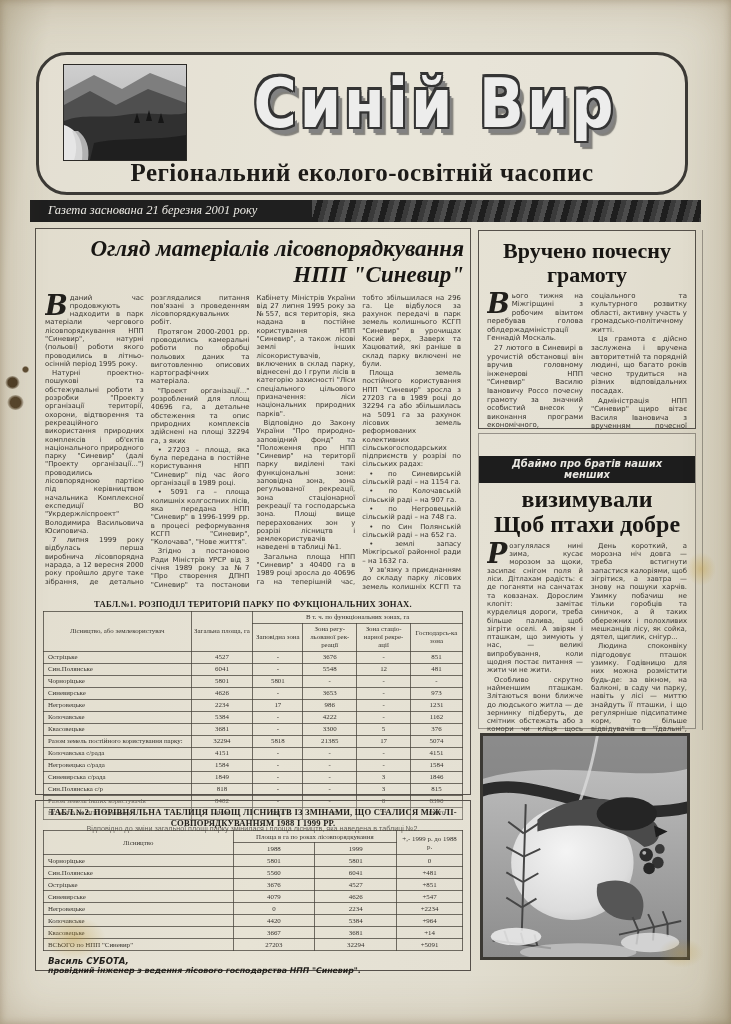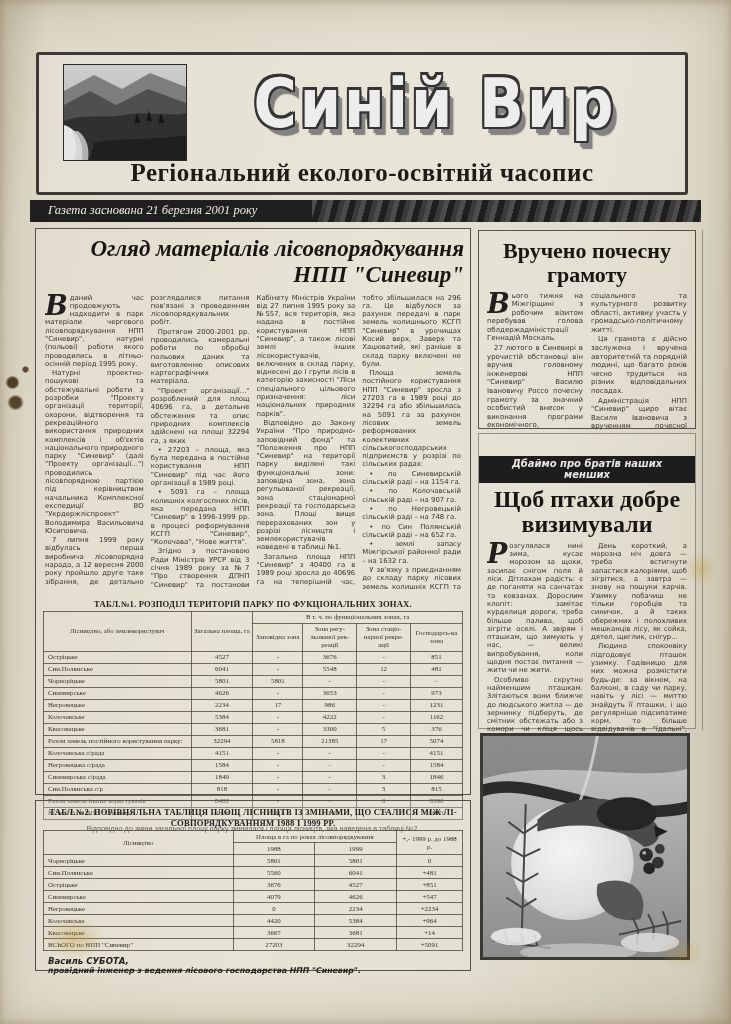--- a/index.html
+++ b/index.html
@@ -24,21 +24,21 @@
   .stain.y3 { left:658px; top:938px; width:46px; height:30px; background:radial-gradient(ellipse,rgba(186,148,52,.30), rgba(186,148,52,0) 70%); }
 
   
   .slogan-row { position:absolute; left:84px; top:31px; width:592px; display:flex; align-items:center; gap:7px; z-index:5; }
   .slogan-row .rule { height:3px; background:#2f2d2a; border-radius:2px; }
   .slogan-row .rule.short { width:22px; }
   .slogan-row .rule.long { flex:1; }
   .slogan-text { font-style:italic; font-weight:bold; font-size:13.5px; color:#211f1c; white-space:nowrap; }
 
   .masthead { position:absolute; left:36px; top:52px; width:652px; height:143px;
-    border:3px solid #3c3a36; border-radius:3px; background:rgba(240,238,228,.35); z-index:4; }
+    border:3px solid #3c3a36; border-radius:31px; background:rgba(240,238,228,.35); z-index:4; }
   .mast-photo { position:absolute; left:24px; top:9px; width:124px; height:97px; border:1px solid #2c2a27; background:#888; }
   .mast-photo svg { display:block; width:100%; height:100%; }
   .np-title-wrap { position:absolute; left:152px; right:6px; top:8px; text-align:center; }
   .np-title {
     display:inline-block; font-family:"DejaVu Sans", sans-serif; font-weight:bold; font-size:59px;
     letter-spacing:3px; color:#ededec; transform:scaleY(1.16); transform-origin:top center; white-space:nowrap;
     text-shadow:-2px -2px 0 #343434, 2px -2px 0 #343434, -2px 2px 0 #343434, 2px 2px 0 #343434,
       -2px 0 0 #343434, 2px 0 0 #343434, 0 -2px 0 #343434, 0 2px 0 #343434,
       4px 5px 0 #828282, 6px 7px 1px rgba(48,48,48,.55);
   }
@@ -389,22 +389,22 @@
       <p>Ця грамота є дійсно заслужена і вручена авторитетній та порядній людині, що багато років чесно трудиться на різних відповідальних посадах.</p>
       <p>Адміністрація НПП "Синевир" щиро вітає Василя Івановича з врученням почесної грамоти облдержадміністрації і бажаємо йому нових професійних здобутків на благо нашого народу.</p>
     </div>
   </div>
 
   <div class="birds-block frame">
     <div class="kicker-wrap">
       <span class="kicker">Дбаймо про братів наших менших</span>
     </div>
     <div class="birds-title">
+      <div>визимували</div>
       <div>Щоб птахи добре</div>
-      <div>визимували</div>
     </div>
     <div class="birds-body body-cols">
       <p class="first"><span class="dropcap">Р</span><span>озгулялася нині зима, кусає морозом за щоки, засипає снігом поля й ліси. Дітлахам радість: є де поганяти на санчатах та ковзанах. Дорослим клопіт: замітає курделиця дороги, треба більше палива, щоб зігріти оселі. А звірям і пташкам, що зимують у нас, — великі випробування, коли щодня постає питання — жити чи не жити.</span></p>
       <p>Особливо скрутно найменшим пташкам. Злітаються вони ближче до людського житла — де зернинку підберуть, де смітник обстежать або з комори чи кліця щось поцуплять.</p>
       <p>День короткий, а морозна ніч довга — треба встигнути запастися калоріями, щоб зігрітися, а завтра — знову на пошуки харчів. Узимку побачиш не тільки горобців та синичок, а й таких обережних і полохливих мешканців лісу, як сойка, дятел, щиглик, снігур...</p>
       <p>Людина споконвіку підгодовує пташок узимку. Годівницю для них можна розмістити будь-де: за вікном, на балконі, в саду чи парку, навіть у лісі — миттю знайдуть її пташки, і що регулярніше підсипатиме корм, то більше відвідувачів в "їдальні", які розміщені на території НПП "Синевир".</p>
     </div>
   </div>
 
   <div class="bird-photo">

